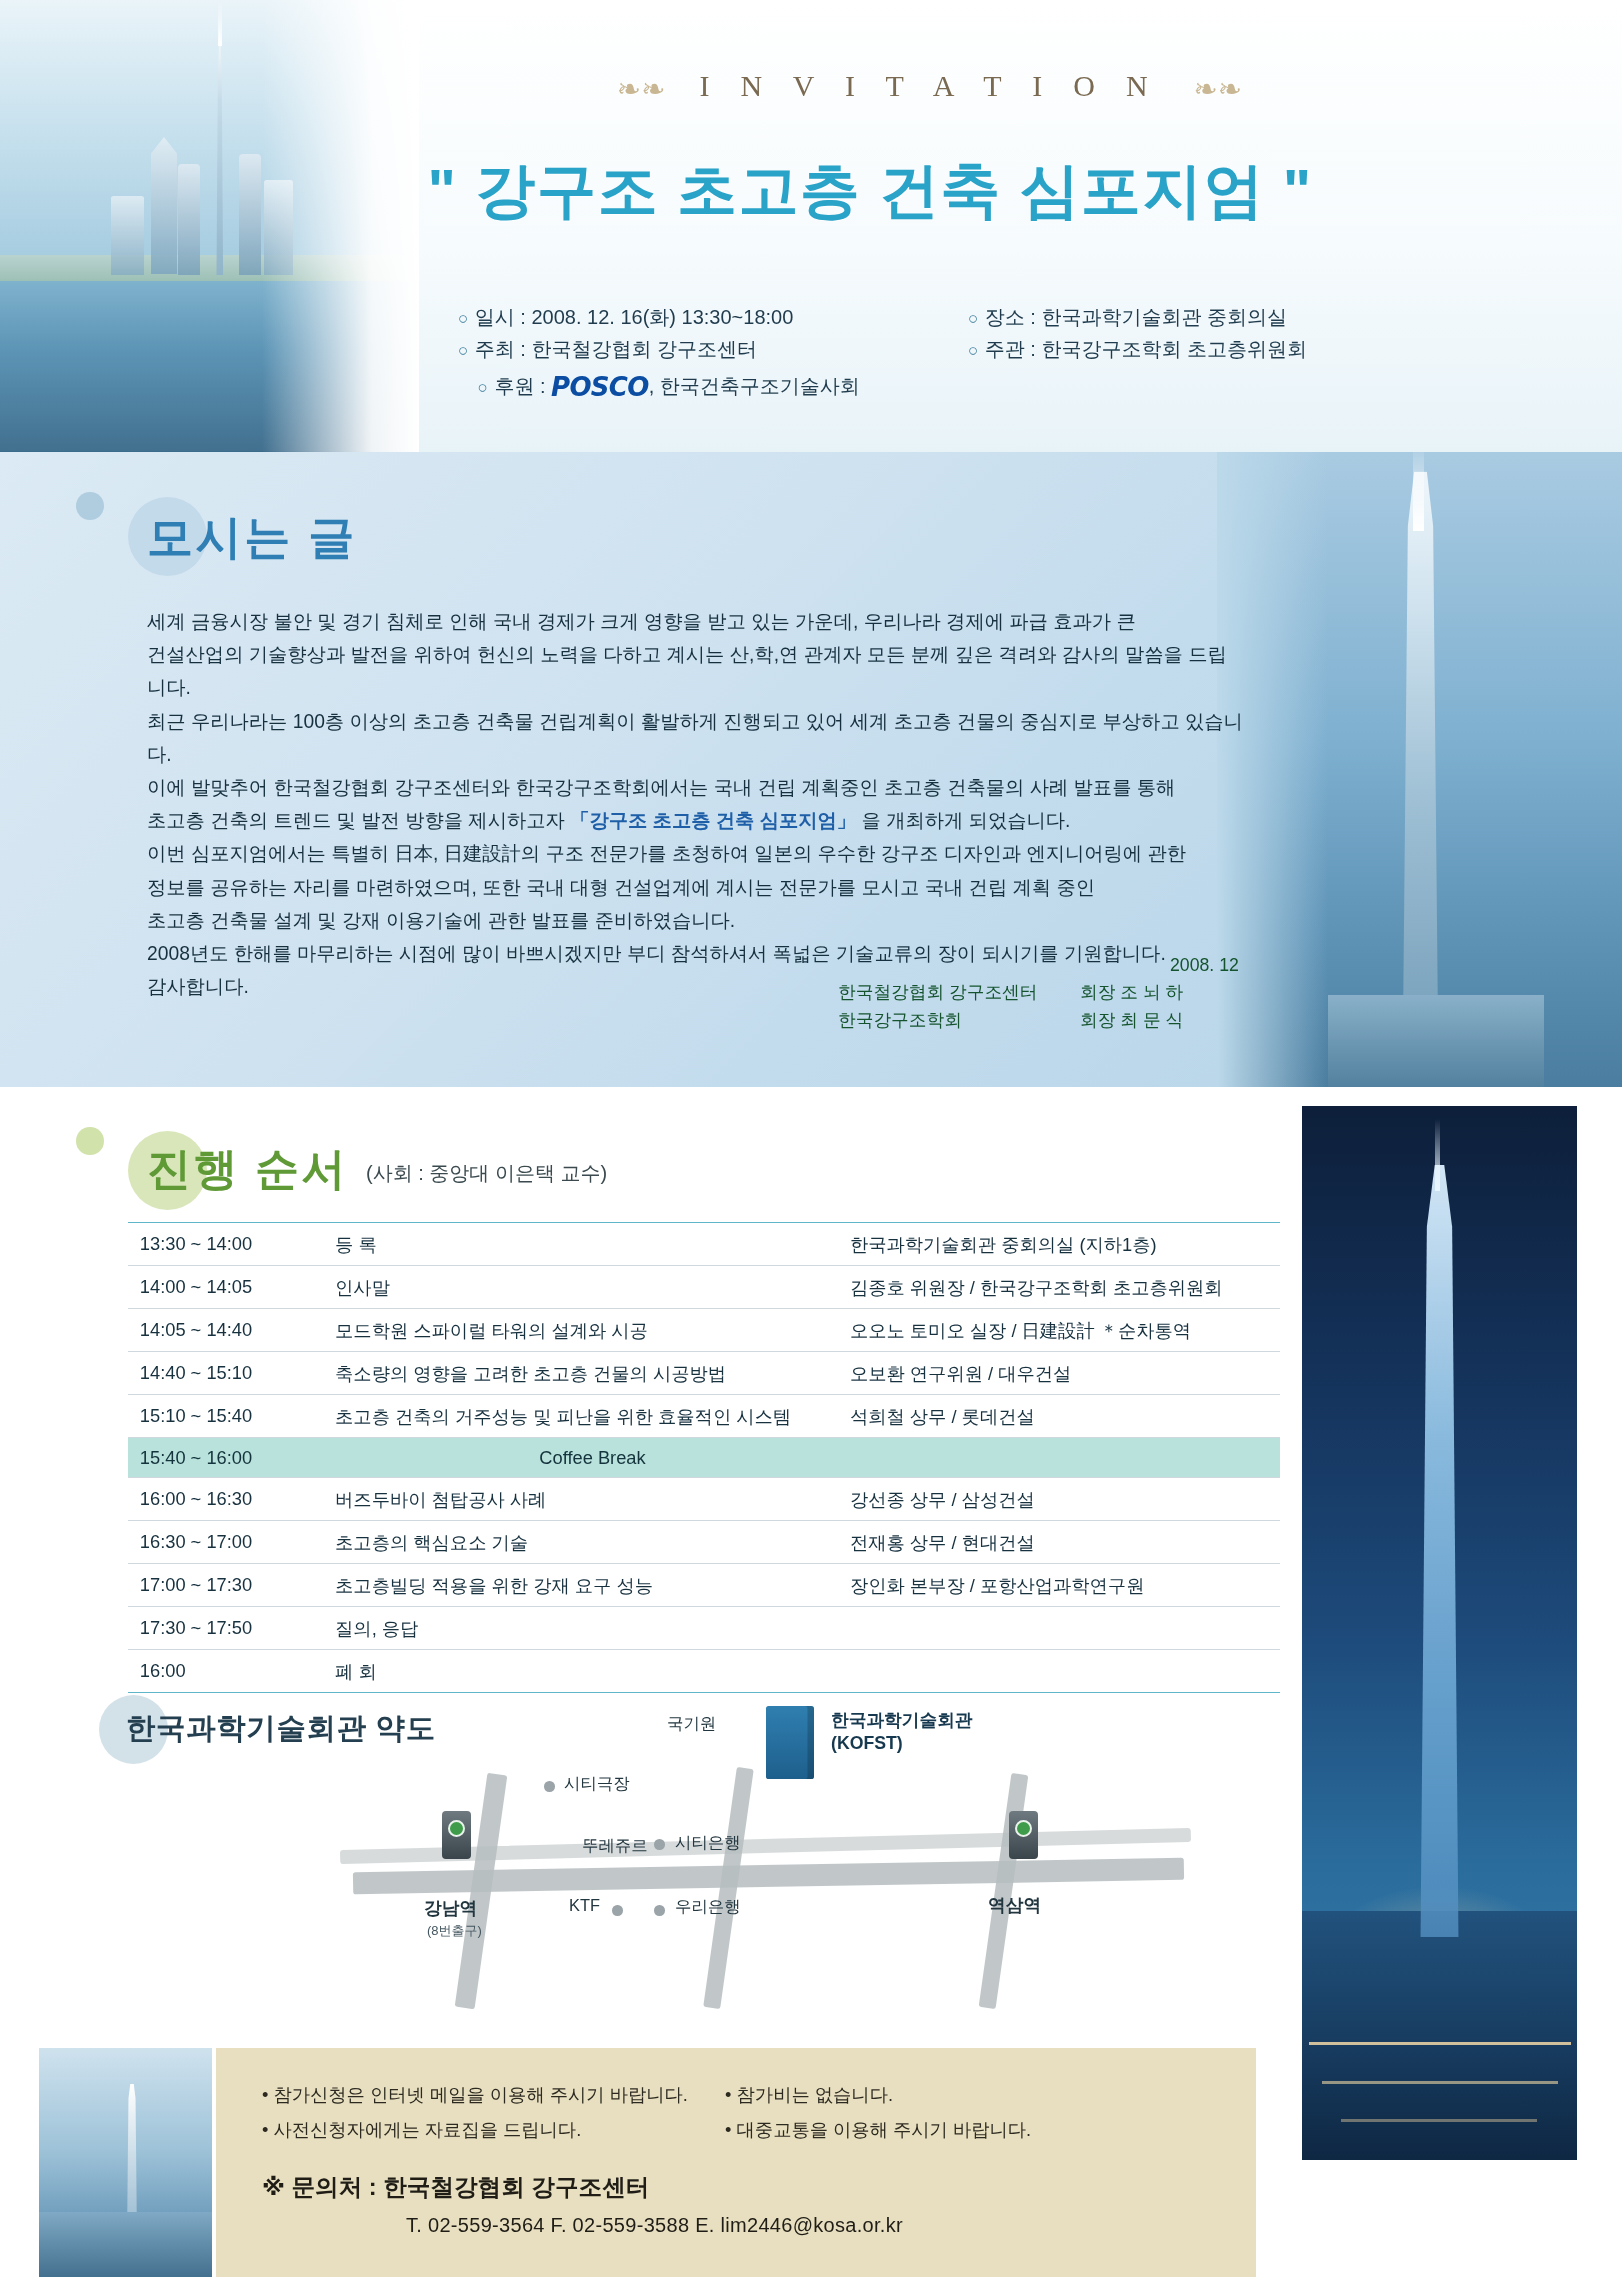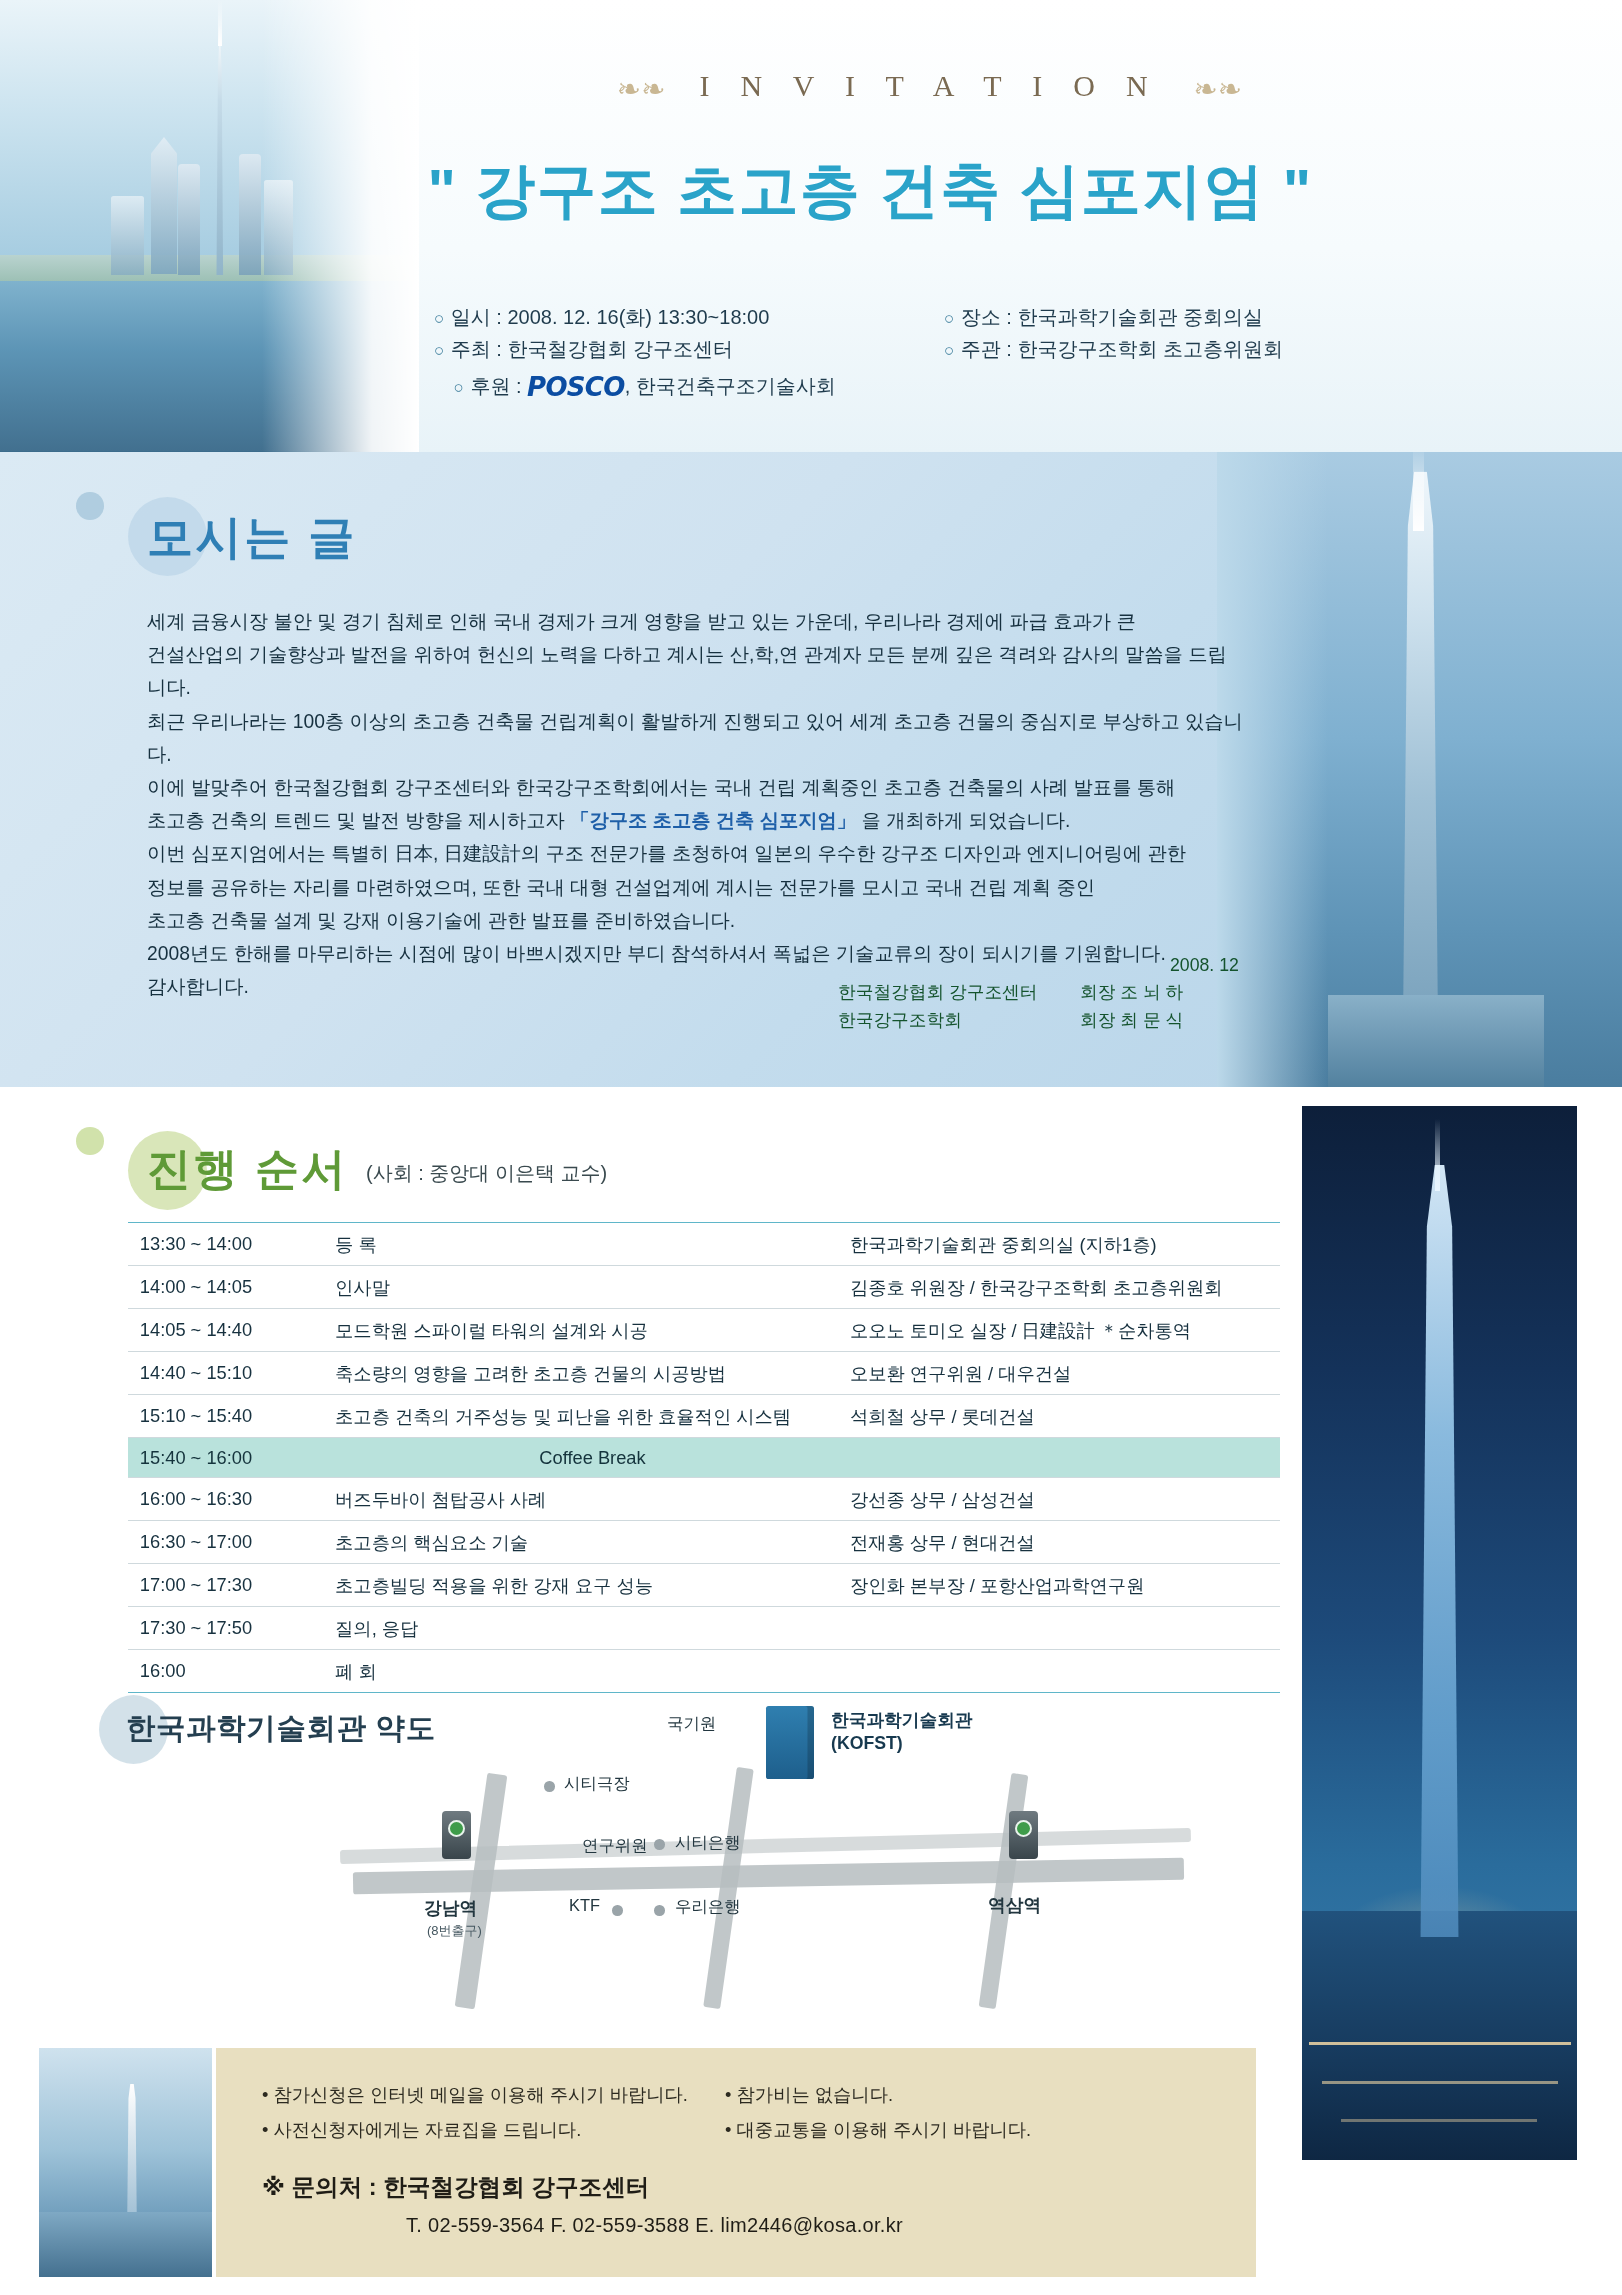--- a/index.html
+++ b/index.html
@@ -63,21 +63,21 @@
 
   .main-title{
     position:absolute;left:314px;top:151px;width:1112px;
     text-align:center;
     font-size:60px;font-weight:bold;color:#2aa3c9;
     letter-spacing:1.3px;
     text-shadow:0.7px 1.3px 0 rgba(255,255,255,.8);
   }
 
   .meta{
-    position:absolute;left:434px;top:301px;width:1080px;
+    position:absolute;left:458px;top:301px;width:1080px;
     font-size:20px;color:#1f3b4d;line-height:1.62;
   }
   .meta-row{display:flex;}
   .meta-col-a{width:510px;}
   .meta-col-b{width:537px;}
   .meta-item{white-space:nowrap;}
   .bullet-o{color:#3f7f9d;margin-right:6.5px;font-size:17px;}
   .posco{
     display:inline-block;color:#0b4da2;font-weight:bold;font-style:italic;
     font-size:26px;letter-spacing:-0.7px;vertical-align:-2.6px;
@@ -417,21 +417,21 @@
 
     <div class="subway" style="left:128px;top:136px;">
         <div class="sign"></div>
       </div>
     <div class="subway" style="left:695px;top:136px;">
         <div class="sign"></div>
       </div>
 
     <div class="dot" style="left:230px;top:106px;"></div>
     <div class="maplbl" style="left:250px;top:98px;">시티극장</div>
-    <div class="maplbl" style="left:268px;top:160px;">연구위원</div>
+    <div class="maplbl" style="left:268px;top:160px;">뚜레쥬르</div>
     <div class="dot" style="left:340px;top:164px;"></div>
     <div class="maplbl" style="left:361px;top:157px;">시티은행</div>
     <div class="dot" style="left:298px;top:230px;"></div>
     <div class="maplbl" style="left:255px;top:221px;">KTF</div>
     <div class="dot" style="left:340px;top:230px;"></div>
     <div class="maplbl" style="left:361px;top:221px;">우리은행</div>
 
     <div class="maplbl strong" style="left:110px;top:221px;">강남역</div>
     <div class="maplbl small" style="left:113px;top:247px;">(8번출구)</div>
     <div class="maplbl strong" style="left:674px;top:218px;">역삼역</div>

